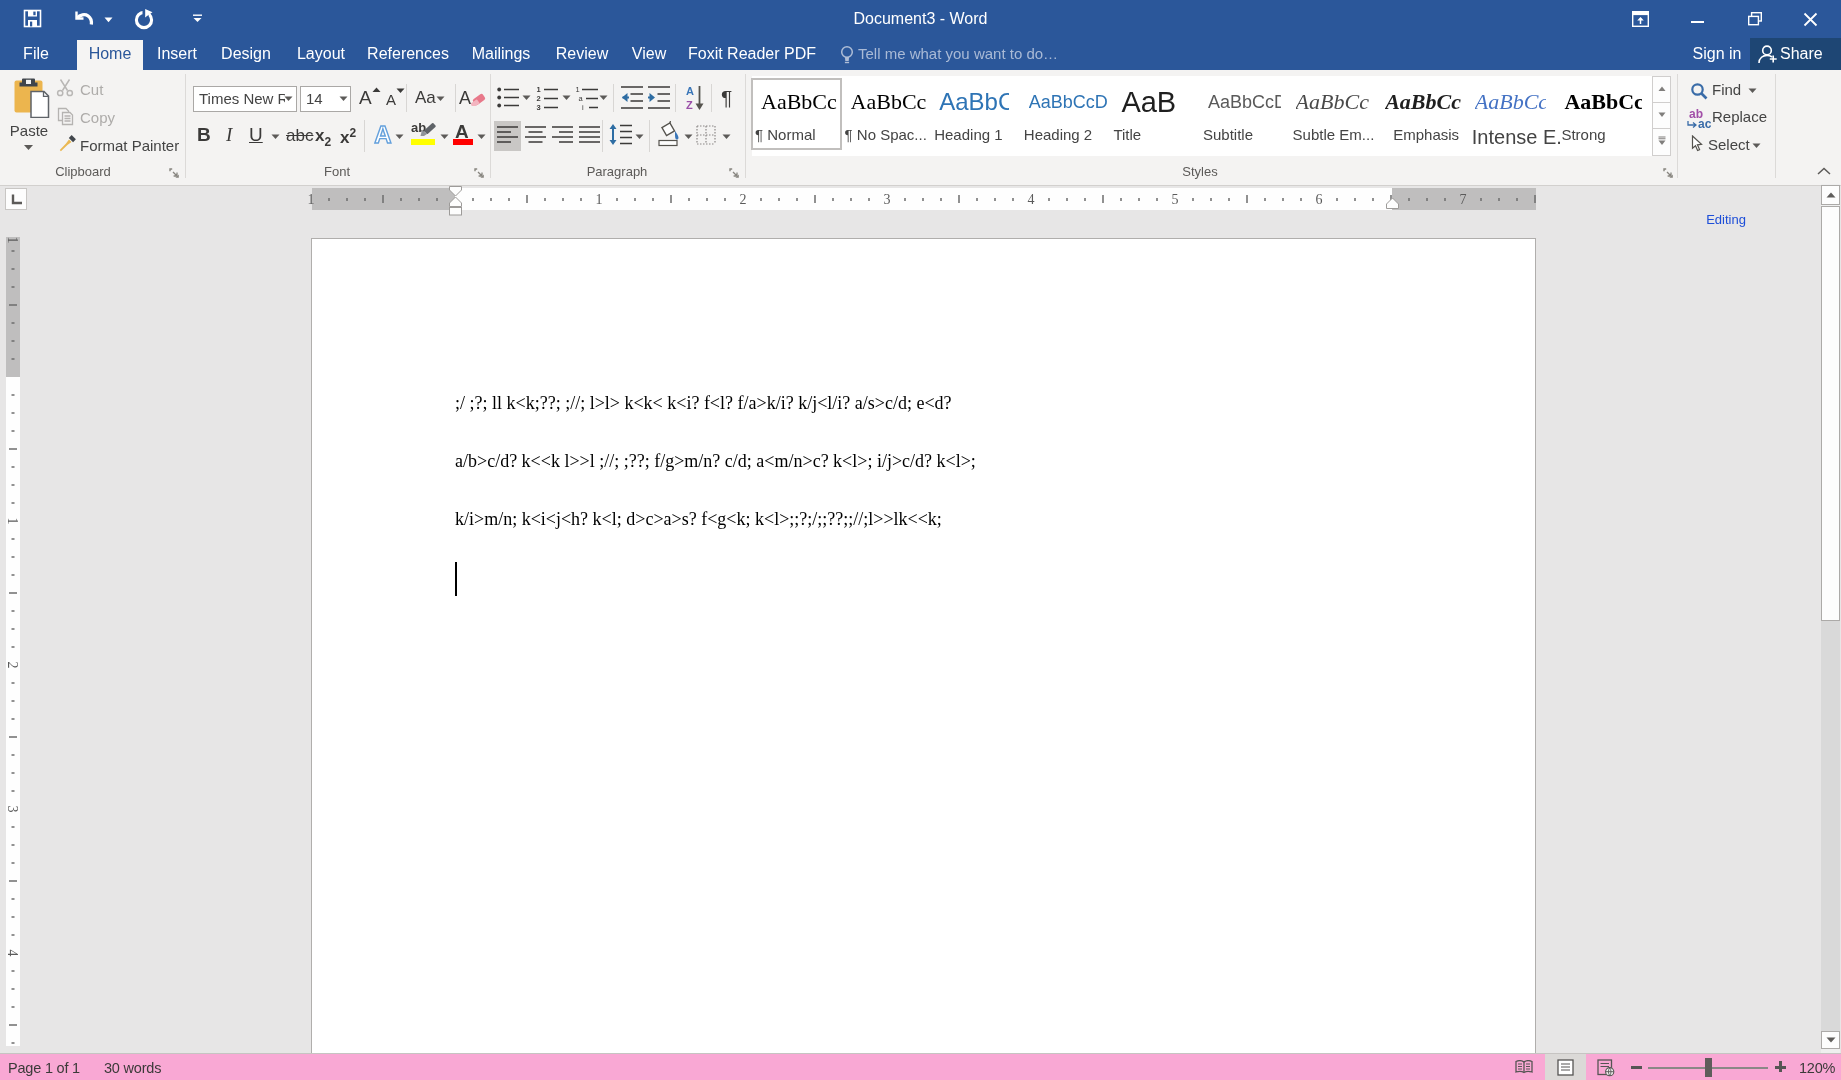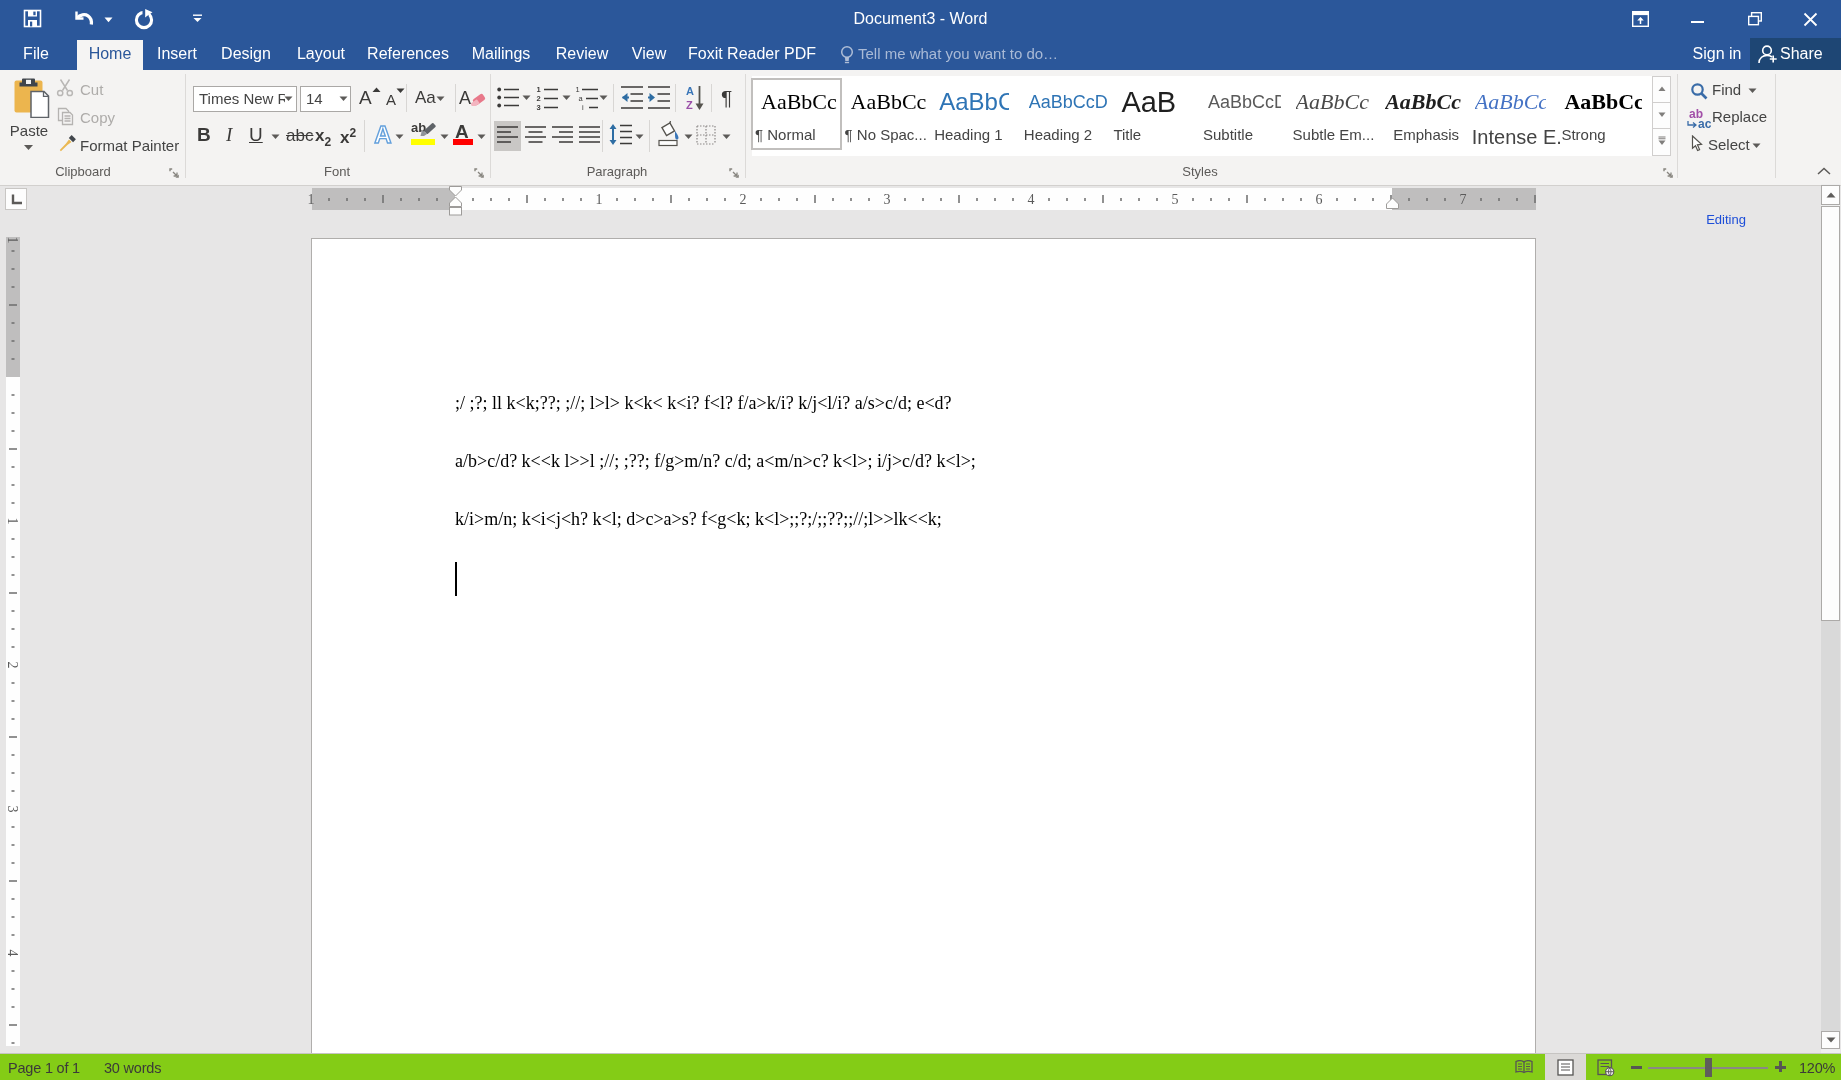--- a/index.html
+++ b/index.html
@@ -569,21 +569,21 @@
       <path d="M0.5 5.5 L5 0.5 L9.5 5.5 Z" fill="#5f5d5b"></path>
     </svg>
   <div class="abs" style="left:0;top:22px;width:19px;height:415px;background:#fdfdfd;border:1px solid #acaaa8;"></div>
   <div class="abs" style="left:0;top:437px;width:19px;height:410px;background:#d9d9d9;"></div>
   <div class="abs" style="left:0;top:847px;width:19px;height:18px;background:#fdfdfd;border:1px solid #acaaa8;"></div>
   <svg class="abs" style="left:5px;top:853px" width="10" height="6" viewBox="0 0 10 6">
       <path d="M0.5 0.5 L5 5.5 L9.5 0.5 Z" fill="#5f5d5b"></path>
     </svg>
 </div>
 
-<div class="abs" style="left:0;top:1053px;width:1841px;height:27px;background:#84cc16;border-top:1px solid #c6c4c2;font-size:14.5px;letter-spacing:-0.2px;color:#3b3a39;">
+<div class="abs" style="left:0;top:1053px;width:1841px;height:27px;background:#f9a8d4;border-top:1px solid #c6c4c2;font-size:14.5px;letter-spacing:-0.2px;color:#3b3a39;">
   <span class="abs" style="left:8px;top:6px;">Page 1 of 1</span>
   <span class="abs" style="left:104px;top:6px;">30 words</span>
 
   <svg class="abs" style="left:1515px;top:6px" width="18" height="14" viewBox="0 0 18 14">
     <path d="M1 1.5 C4 0.2, 7 0.5, 9 2 C11 0.5, 14 0.2, 17 1.5 L17 12 C14 11, 11 11.2, 9 12.5 C7 11.2, 4 11, 1 12 Z" fill="none" stroke="#565554" stroke-width="1.3"></path>
     <path d="M9 2 L9 12.5" stroke="#565554" stroke-width="1.3"></path>
     <path d="M3 4 L7 4 M3 6.5 L7 6.5 M3 9 L7 9 M11 4 L15 4 M11 6.5 L15 6.5 M11 9 L15 9" stroke="#565554" stroke-width="1"></path>
   </svg>
 
   <div class="abs" style="left:1545px;top:0;width:41px;height:27px;background:#dbd9d7;"></div>

